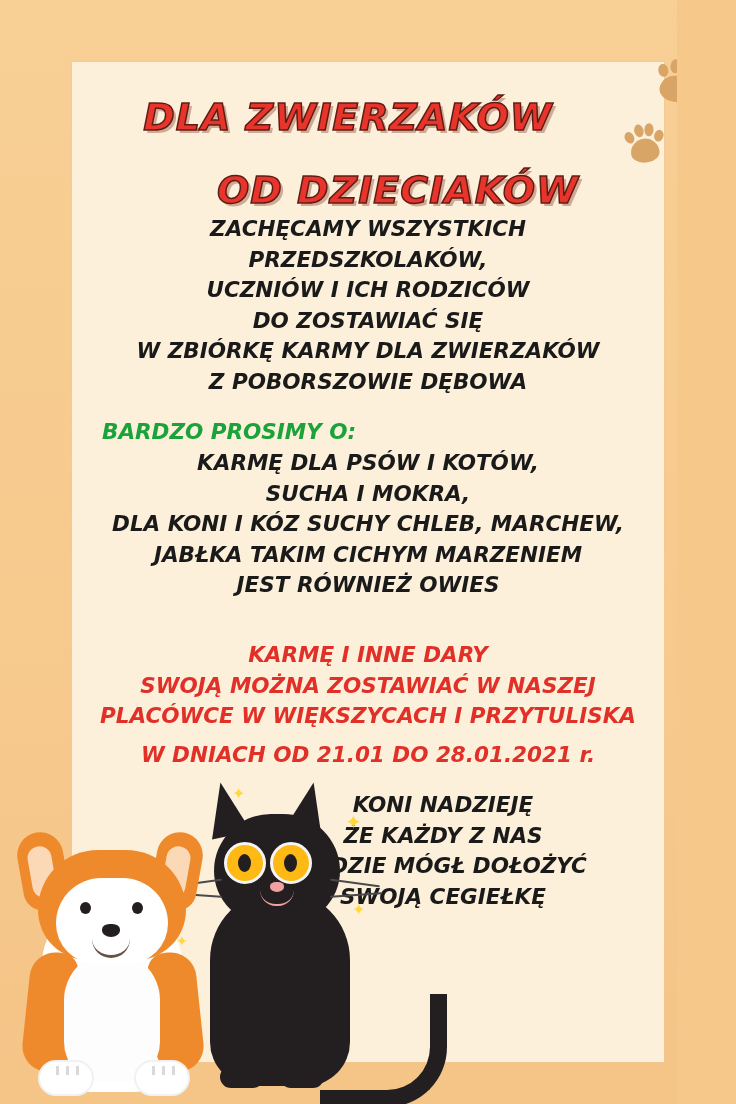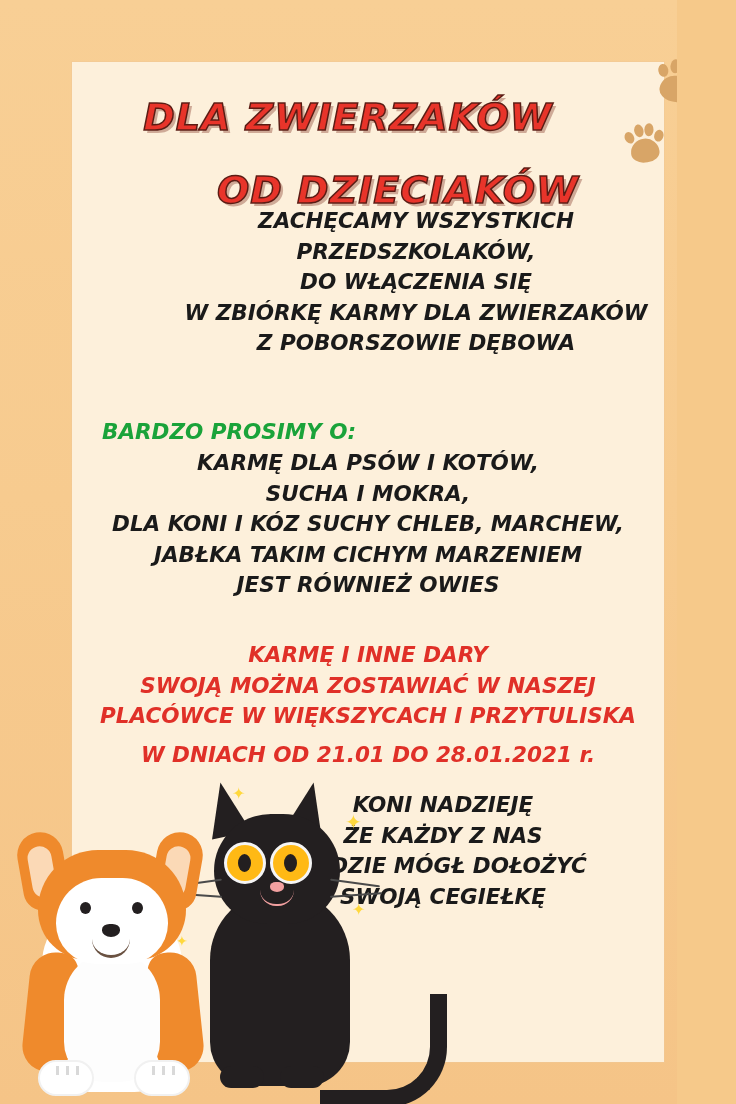--- a/index.html
+++ b/index.html
@@ -87,21 +87,21 @@
   }
   .ln {
     font-family: "DejaVu Sans", sans-serif;
     font-weight: bold;
     font-style: italic;
     font-size: 21.5px;
     line-height: 1.42;
     color: #1a1a1a;
     white-space: nowrap;
   }
-  .blk-intro { top: 206px; padding-left: 48px; }
+  .blk-intro { top: 214px; }
   .blk-ask   { top: 417px; }
   .blk-items { top: 448px; }
   .blk-drop  { top: 617px; margin-top: 23px; }
   .blk-dates { top: 740px; }
   .blk-hope  { top: 790px; }
 
   .ln.green {
     color: #1aa33a;
     text-align: left;
     padding-left: 30px;
@@ -267,21 +267,22 @@
   </div>
 
   <div class="title-block">
     <div class="title-line l1">DLA ZWIERZAKÓW</div>
     <div class="title-line l2">OD DZIECIAKÓW</div>
   </div>
 
   <div class="body-block blk-intro">
     <div class="ln">ZACHĘCAMY WSZYSTKICH</div>
     <div class="ln">PRZEDSZKOLAKÓW,</div>
-    <div class="ln">DO WŁĄCZENIA SIĘ</div>
+    <div class="ln">UCZNIÓW I ICH RODZICÓW</div>
+    <div class="ln">DO ZOSTAWIAĆ SIĘ</div>
     <div class="ln">W ZBIÓRKĘ KARMY DLA ZWIERZAKÓW</div>
     <div class="ln">Z POBORSZOWIE DĘBOWA</div>
   </div>
 
   <div class="body-block blk-ask">
     <div class="ln green">BARDZO PROSIMY O:</div>
   </div>
 
   <div class="body-block blk-items">
     <div class="ln">KARMĘ DLA PSÓW I KOTÓW,</div>

